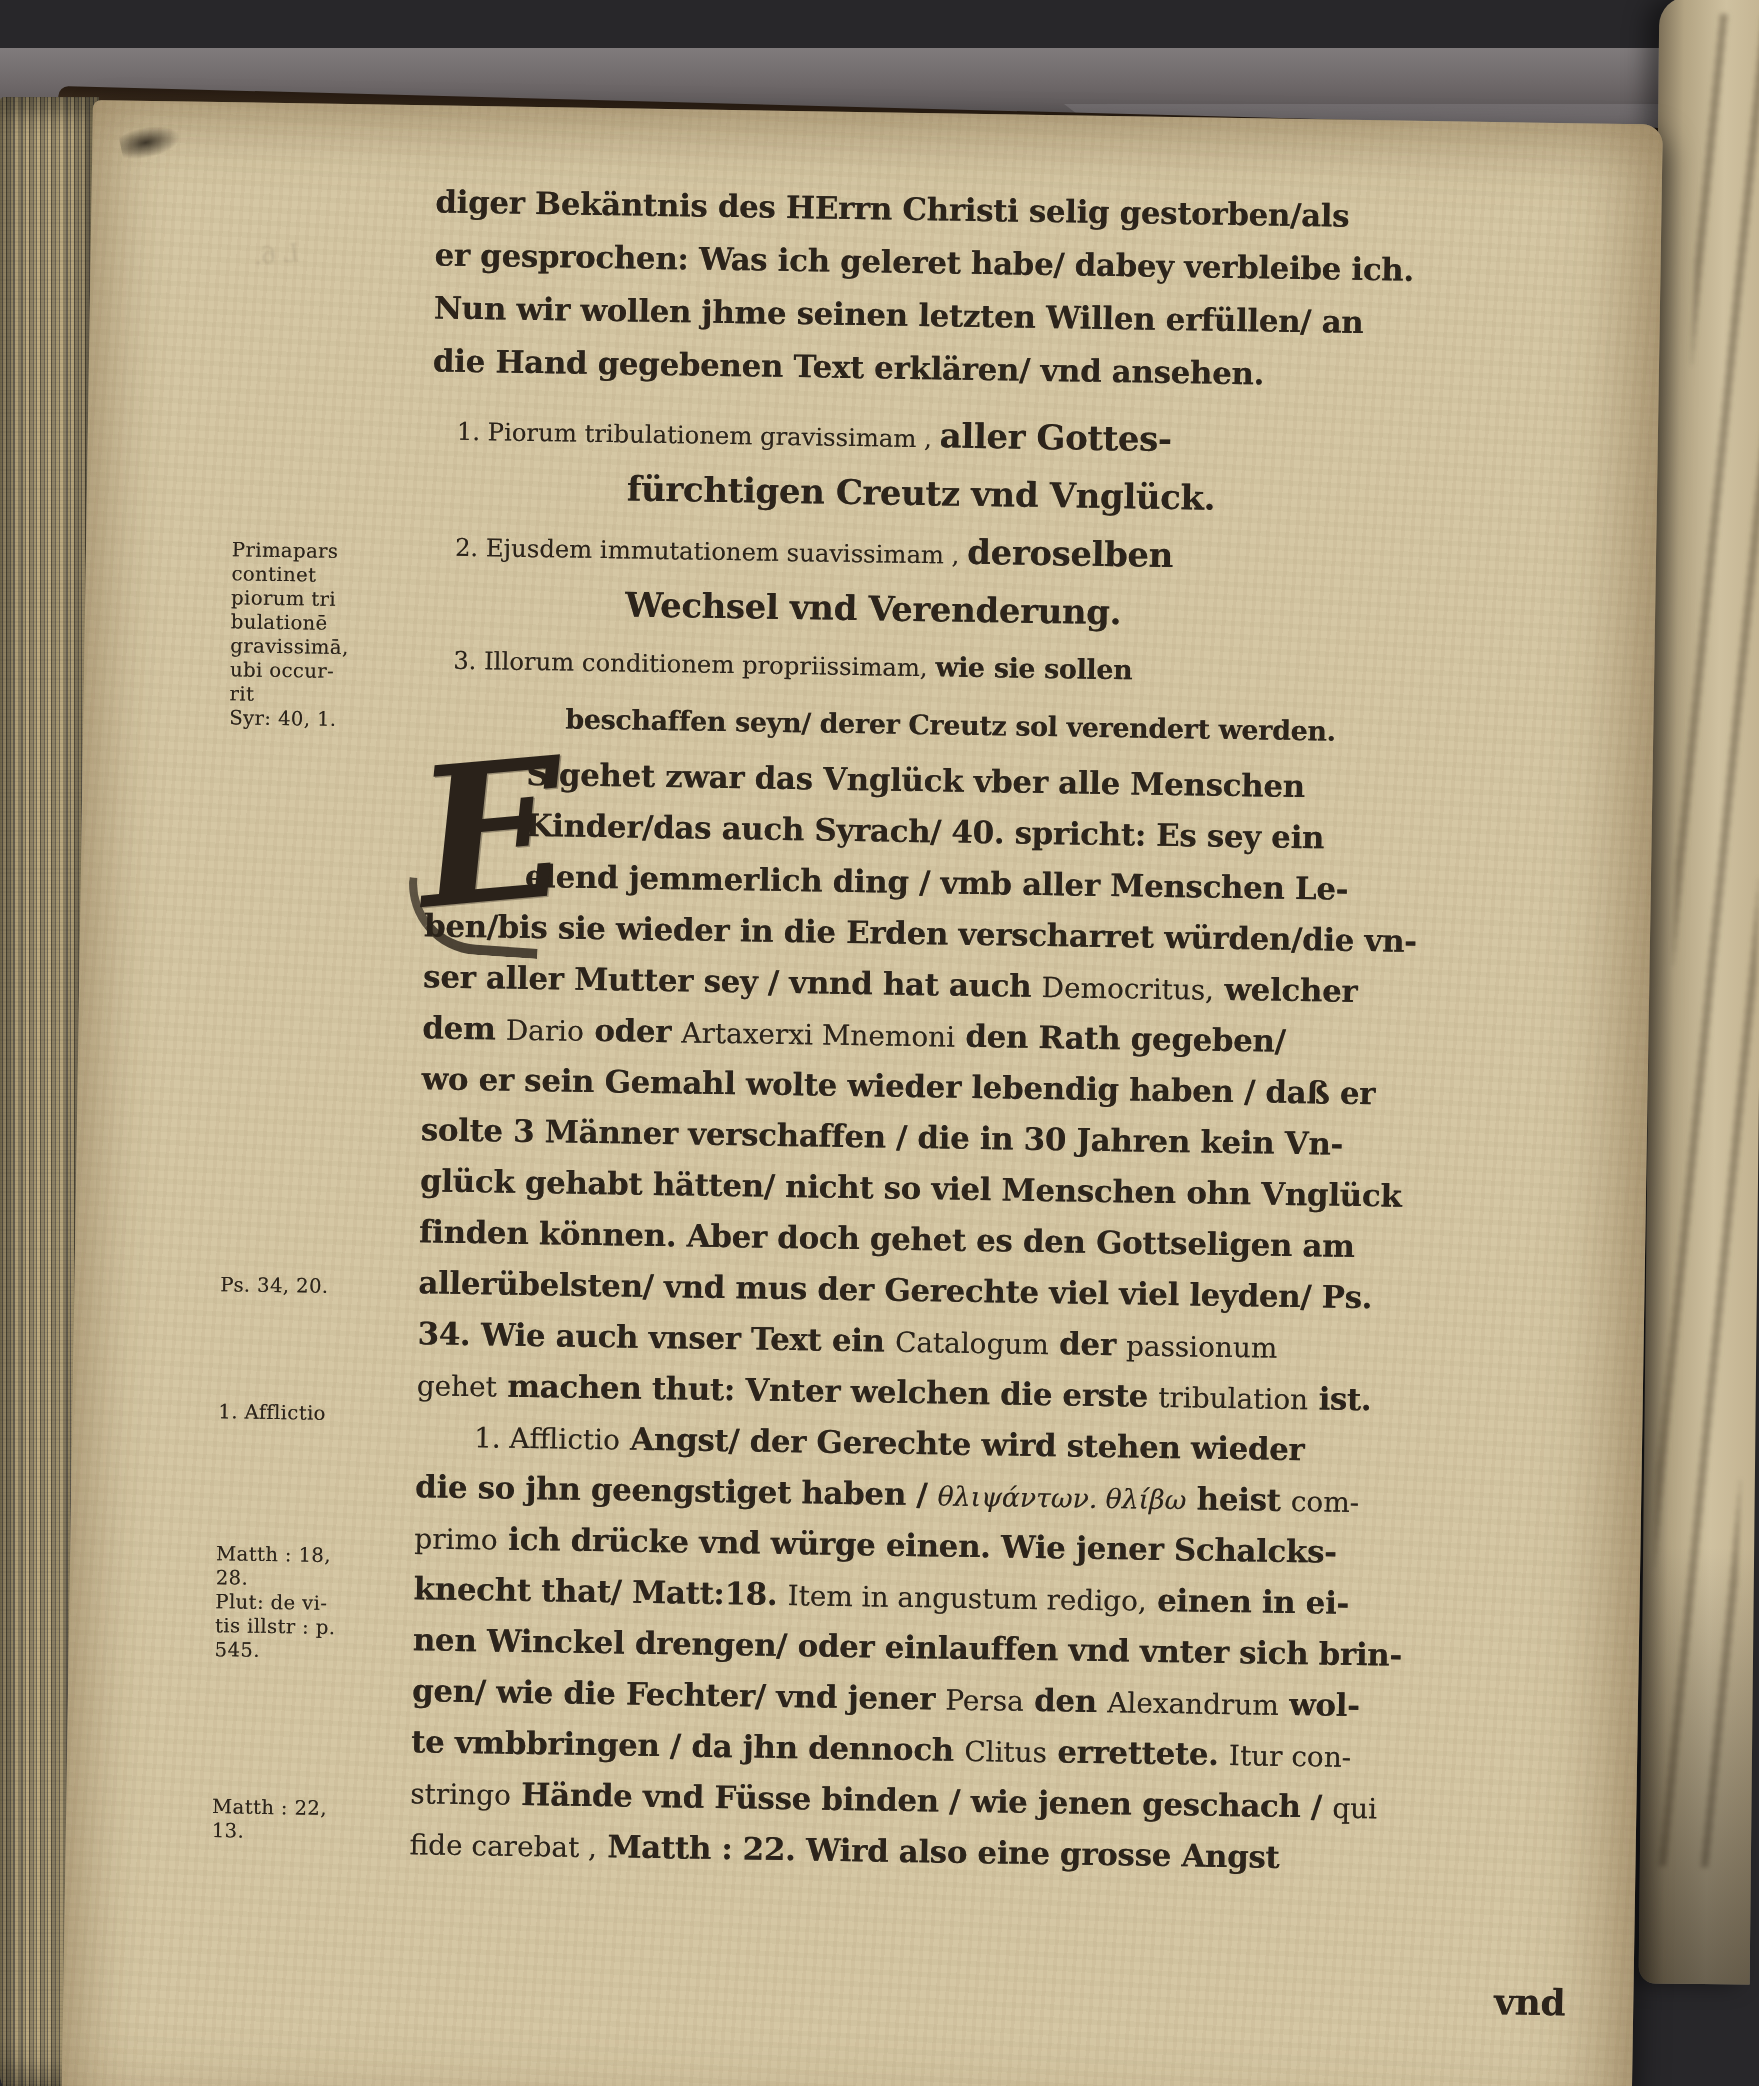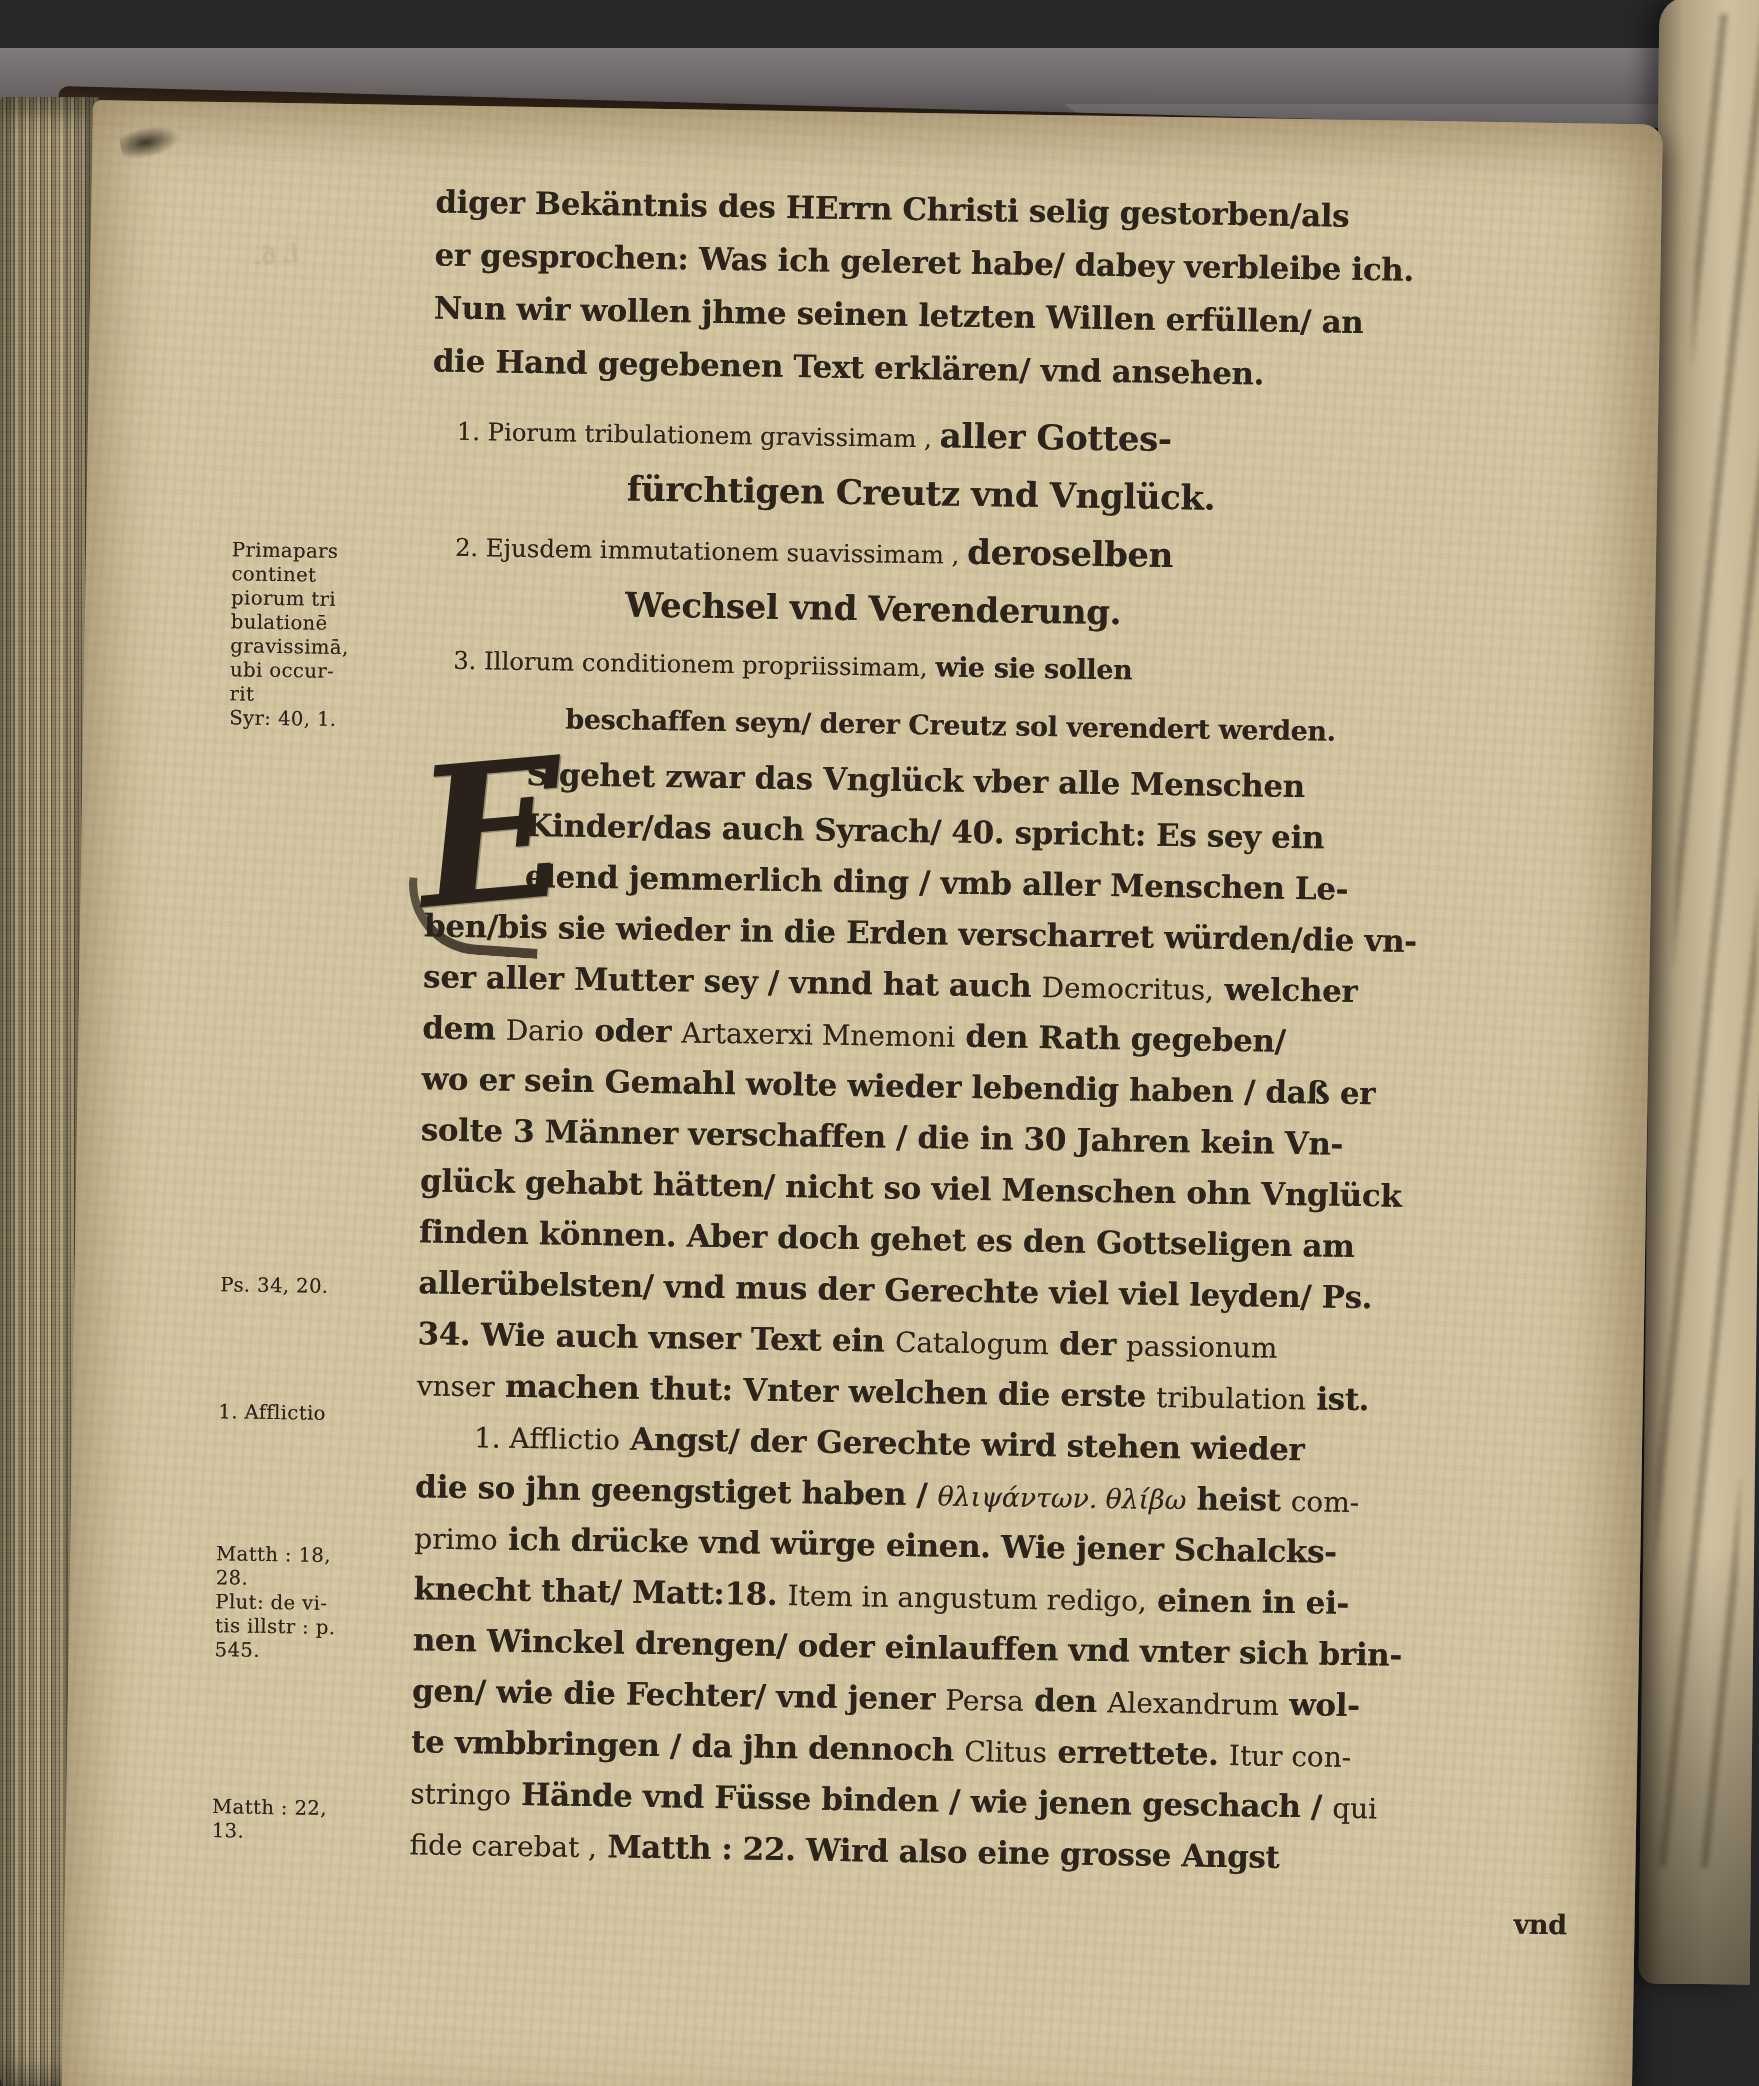--- a/index.html
+++ b/index.html
@@ -69,21 +69,21 @@
   .seg-fr{font-weight:700;letter-spacing:-0.4px;}
   .seg-frb{font-weight:700;font-size:34px;letter-spacing:-0.4px;}
   .seg-la{font-weight:400;font-size:.9em;letter-spacing:0;}
   .seg-grk{font-weight:400;font-style:italic;font-size:.86em;}
   .drop-cap{position:absolute;left:-7.5px;top:570px;width:112px;height:179px;
     font-size:192px;line-height:175px;font-weight:700;font-style:italic;
     color:#2a221a;transform:rotate(-6deg);text-shadow:1.3px 1.3px 0 rgba(42,34,26,.35);z-index:2;}
   .drop-cap::after{content:"";position:absolute;left:-19px;bottom:-27.5px;width:125px;height:63px;
     border-bottom:10px solid rgba(42,34,26,.8);border-left:8.3px solid rgba(42,34,26,.7);
     border-radius:0 0 0 71px;transform:rotate(9deg);}
-  .catchword{position:absolute;top:1707px;right:36px;font-size:27px;line-height:48px;
+  .catchword{position:absolute;top:1784px;right:36px;font-size:36px;line-height:48px;
     font-weight:700;letter-spacing:-0.4px;}
 </style>
 </head>
 <body>
 
 <div class="cloth"></div>
 <div class="cloth-right"></div>
 
 <div class="cover-edge"></div>
 <div class="bookmark"></div>
@@ -150,21 +150,21 @@
       <div class="line n" style="padding-left: 100px;"><span class="seg-fr">elend jemmerlich ding / vmb aller Menschen Le-</span></div>
       <div class="line n"><span class="seg-fr">ben/bis sie wieder in die Erden verscharret würden/die vn-</span></div>
       <div class="line n"><span class="seg-fr">ser aller Mutter sey / vnnd hat auch </span><span class="seg-la">Democritus,</span><span class="seg-fr"> welcher</span></div>
       <div class="line n"><span class="seg-fr">dem </span><span class="seg-la">Dario</span><span class="seg-fr"> oder </span><span class="seg-la">Artaxerxi Mnemoni</span><span class="seg-fr"> den Rath gegeben/</span></div>
       <div class="line n"><span class="seg-fr">wo er sein Gemahl wolte wieder lebendig haben / daß er</span></div>
       <div class="line n"><span class="seg-fr">solte 3 Männer verschaffen / die in 30 Jahren kein Vn-</span></div>
       <div class="line n"><span class="seg-fr">glück gehabt hätten/ nicht so viel Menschen ohn Vnglück</span></div>
       <div class="line n"><span class="seg-fr">finden können. Aber doch gehet es den Gottseligen am</span></div>
       <div class="line n"><span class="seg-fr">allerübelsten/ vnd mus der Gerechte viel viel leyden/ Ps.</span></div>
       <div class="line n"><span class="seg-fr">34. Wie auch vnser Text ein </span><span class="seg-la">Catalogum</span><span class="seg-fr"> der </span><span class="seg-la">passionum</span></div>
-      <div class="line n"><span class="seg-la">vnser</span><span class="seg-fr"> machen thut: Vnter welchen die erste </span><span class="seg-la">tribulation</span><span class="seg-fr"> ist.</span></div>
+      <div class="line n"><span class="seg-la">gehet</span><span class="seg-fr"> machen thut: Vnter welchen die erste </span><span class="seg-la">tribulation</span><span class="seg-fr"> ist.</span></div>
       <div class="line n" style="padding-left: 58px;"><span class="seg-la">1. Afflictio</span><span class="seg-fr"> Angst/ der Gerechte wird stehen wieder</span></div>
       <div class="line n"><span class="seg-fr">die so jhn geengstiget haben / </span><span class="seg-grk">θλιψάντων. θλίβω</span><span class="seg-fr"> heist </span><span class="seg-la">com-</span></div>
       <div class="line n"><span class="seg-la">primo</span><span class="seg-fr"> ich drücke vnd würge einen. Wie jener Schalcks-</span></div>
       <div class="line n"><span class="seg-fr">knecht that/ Matt:18. </span><span class="seg-la">Item in angustum redigo,</span><span class="seg-fr"> einen in ei-</span></div>
       <div class="line n"><span class="seg-fr">nen Winckel drengen/ oder einlauffen vnd vnter sich brin-</span></div>
       <div class="line n"><span class="seg-fr">gen/ wie die Fechter/ vnd jener </span><span class="seg-la">Persa</span><span class="seg-fr"> den </span><span class="seg-la">Alexandrum</span><span class="seg-fr"> wol-</span></div>
       <div class="line n"><span class="seg-fr">te vmbbringen / da jhn dennoch </span><span class="seg-la">Clitus</span><span class="seg-fr"> errettete. </span><span class="seg-la">Itur con-</span></div>
       <div class="line n"><span class="seg-la">stringo</span><span class="seg-fr"> Hände vnd Füsse binden / wie jenen geschach / </span><span class="seg-la">qui</span></div>
       <div class="line n"><span class="seg-la">fide carebat ,</span><span class="seg-fr"> Matth : 22. Wird also eine grosse Angst</span></div>
     </div>

